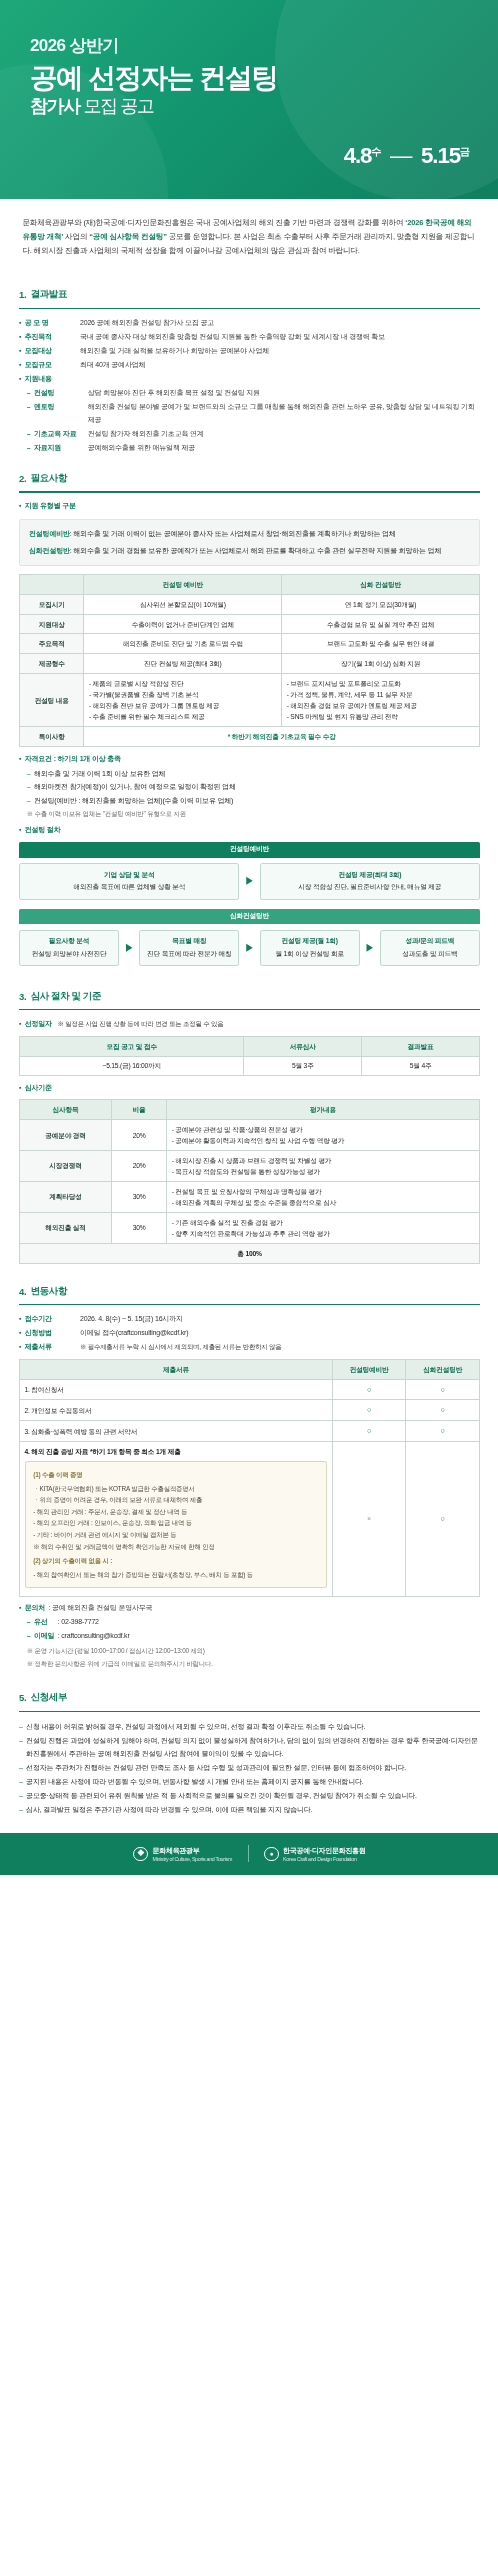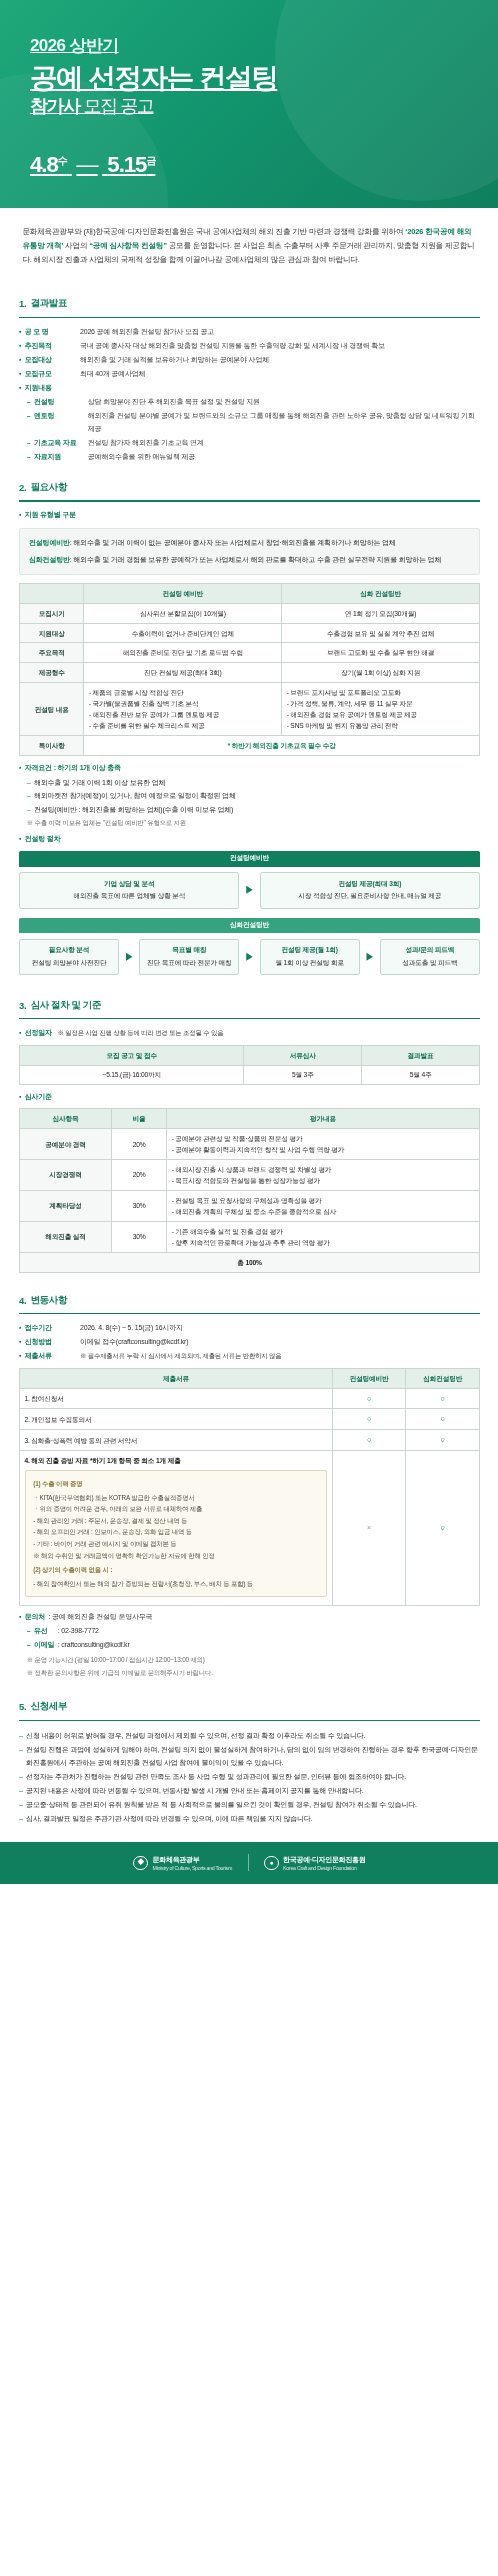--- a/index.html
+++ b/index.html
@@ -27,36 +27,36 @@
     width:291px;height:291px;border-radius:50%;
     background:rgba(255,255,255,0.07);
   }
   .hero::after{
     content:"";
     position:absolute;
     left:-90px; bottom:-123px;
     width:258px;height:258px;border-radius:50%;
     background:rgba(255,255,255,0.05);
   }
-  .hero-inner{position:relative;z-index:2;text-decoration:underline;}
+  .hero-inner{position:relative;z-index:2;}
   .hero-eyebrow{
     font-size:17px; font-weight:700; letter-spacing:-0.6px;
     margin-bottom:5.6px; color:#eafff7;
   }
   .hero-title1{
     font-size:27.5px; font-weight:800; letter-spacing:-1.4px;
     line-height:1.12; margin:0 0 2.2px 0;
   }
   .hero-title2{
     font-size:18px; font-weight:800; letter-spacing:-1.4px;
     line-height:1.14; margin:0;
   }
   .hero-title2 .light{ font-weight:400; }
   .hero-dates{
-    margin-top:36px; font-size:22.4px; font-weight:800;
+    margin-top:27px; text-align:right; font-size:22.4px; font-weight:800;
     letter-spacing:-1.1px;
   }
   .hero-dates sup{ font-size:10px; font-weight:600; vertical-align:super; }
   .hero-dates .dash{ font-weight:400; padding:0 4.5px; }
 
   
   .intro{
     padding:17px 22.4px 14.6px 22.4px;
     font-size:7.6px; line-height:1.85; color:#333; letter-spacing:-0.2px;
   }

